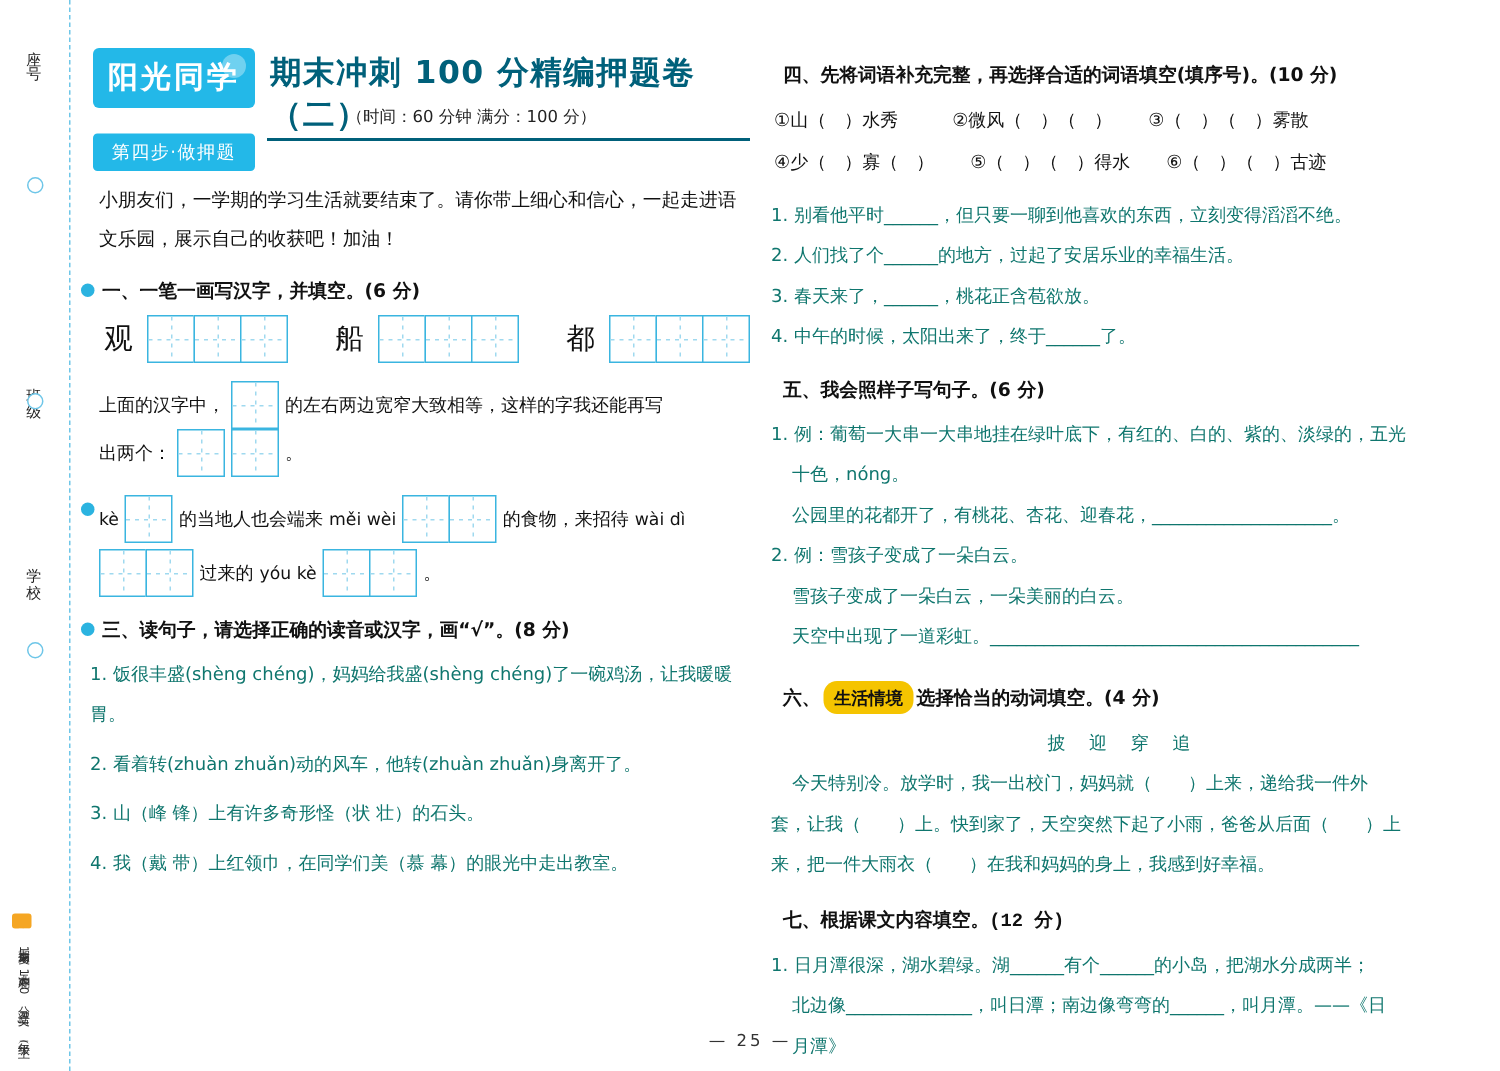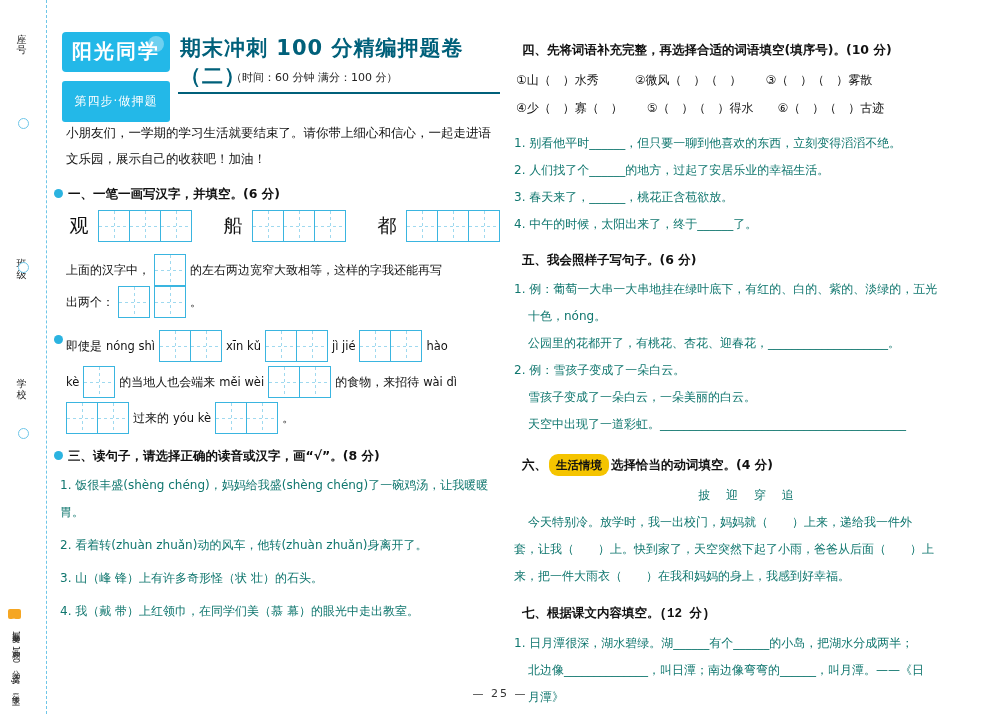--- a/index.html
+++ b/index.html
@@ -51,22 +51,22 @@
   .logo-main{
     background:#23b8e8;color:#fff;font-size:20px;font-weight:bold;
     letter-spacing:2px;padding:6px 8px 7px;border-radius:4px;text-align:center;
     position:relative;
   }
   .logo-main:after{
     content:"";position:absolute;right:6px;top:4px;width:16px;height:16px;
     border-radius:50%;background:rgba(255,255,255,.35);
   }
   .logo-sub{
-    margin-top:9px;background:#23b8e8;color:#fff;font-size:12px;
-    padding:12px 6px;border-radius:3px;text-align:center;letter-spacing:1px;
+    margin-top:17px;background:#23b8e8;color:#fff;font-size:12px;
+    padding:4px 6px;border-radius:3px;text-align:center;letter-spacing:1px;
   }
   .title{
     position:absolute;left:128px;top:4px;right:0;
     font-size:21px;font-weight:bold;color:#00607a;letter-spacing:1px;
   }
   .subtitle{
     position:absolute;left:179px;top:40px;font-size:11px;color:#222;
   }
   .hdr-underline{
     position:absolute;left:126px;right:0;top:62px;height:2px;background:#00607a;
@@ -198,39 +198,20 @@
       <span>出两个：</span>
       <span class="tz"></span>
       <span class="tz"></span>
       <span>。</span>
     </div>
 
     <div class="sec">
       <span class="dot"></span>
     </div>
 
-    <div class="pinyin-line">
-      <span class="txt">即使是</span>
-      <span class="pinyin">nóng shì</span>
-      <span class="tzgroup">
-        <span class="tz"></span>
-        <span class="tz"></span>
-      </span>
-      <span class="pinyin">xīn kǔ</span>
-      <span class="tzgroup">
-        <span class="tz"></span>
-        <span class="tz"></span>
-      </span>
-      <span class="pinyin">jì jié</span>
-      <span class="tzgroup">
-        <span class="tz"></span>
-        <span class="tz"></span>
-      </span>
-      <span class="pinyin">hào</span>
-    </div>
 
     <div class="pinyin-line">
       <span class="pinyin">kè</span>
       <span class="tzgroup">
         <span class="tz"></span>
       </span>
       <span class="txt">的当地人也会端来</span>
       <span class="pinyin">měi wèi</span>
       <span class="tzgroup">
         <span class="tz"></span>

